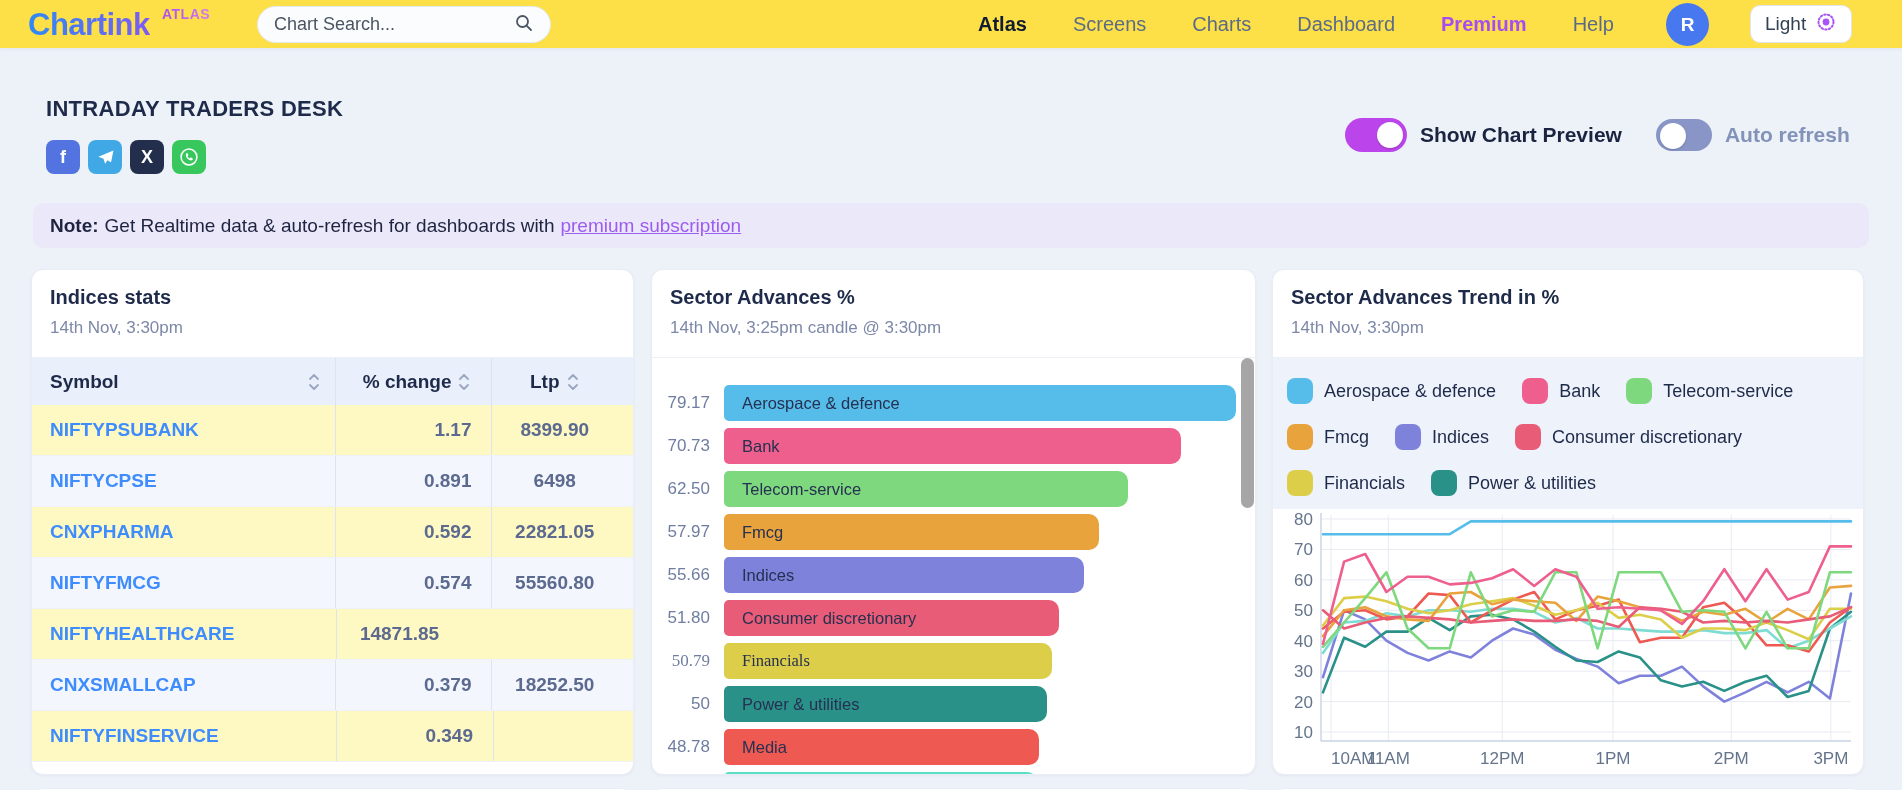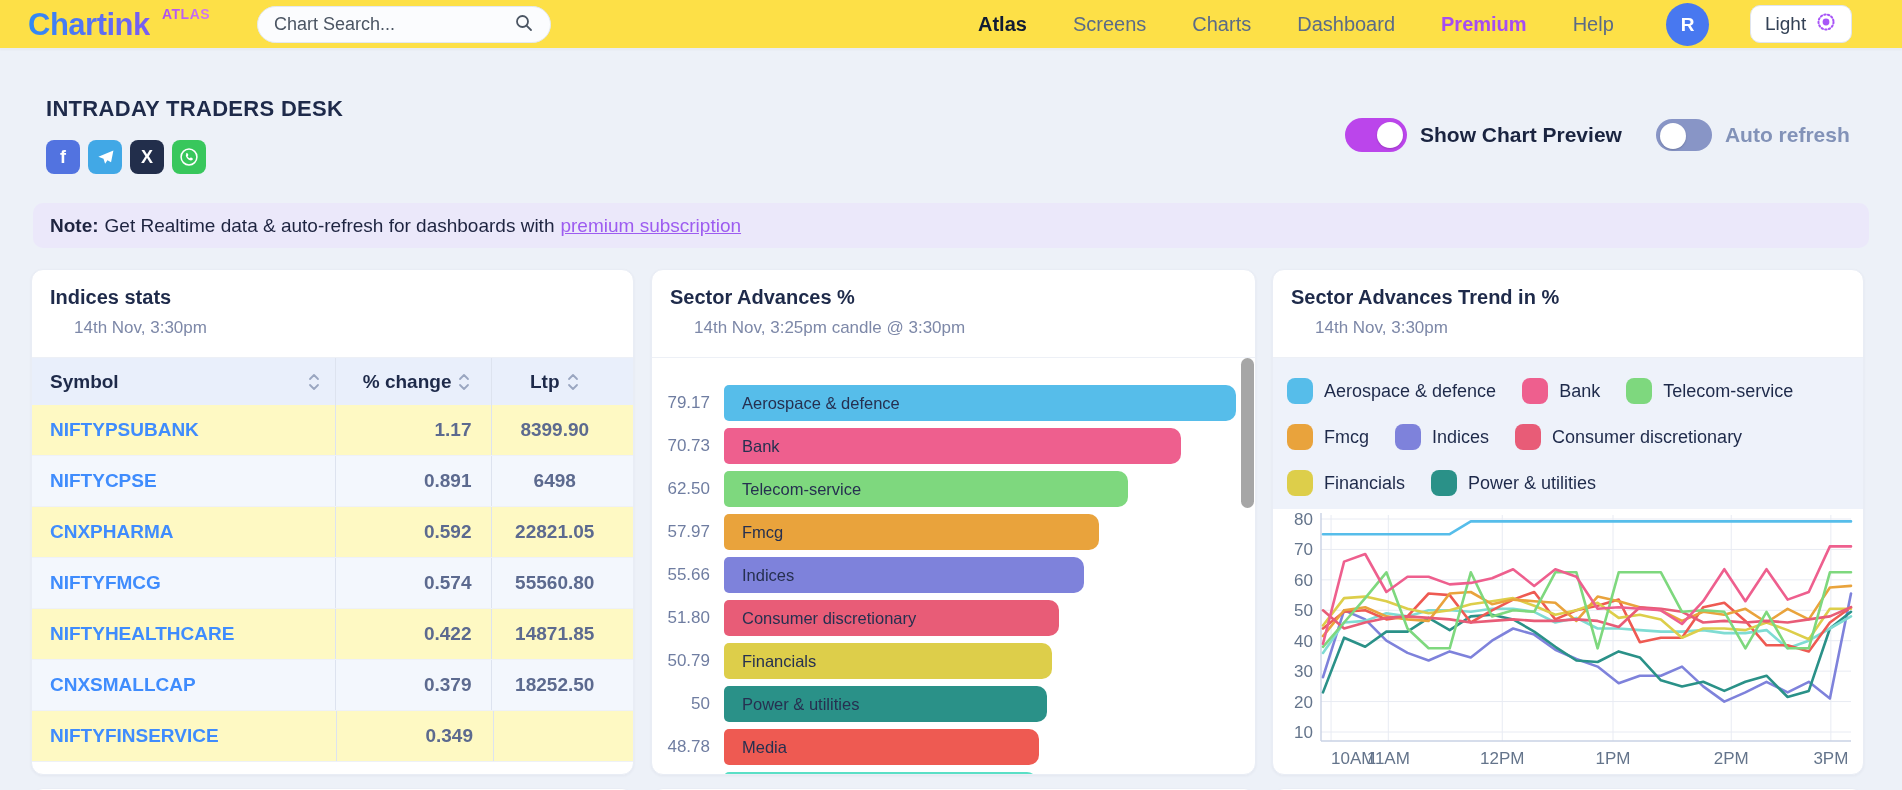--- a/index.html
+++ b/index.html
@@ -49,21 +49,21 @@
   .note-banner b { margin-right:6px; }
   .note-link { color:#9d5cf0; text-decoration:underline; margin-left:6px; cursor:pointer; }
 
   
   .panel { position:absolute; top:269px; background:#fff; border:1px solid #e9edf5; border-radius:12px;
            box-shadow:0 1px 3px rgba(30,41,80,.05); overflow:hidden; }
   #panel-indices { left:31px;  width:603px; height:506px; }
   #panel-bars    { left:651px; width:605px; height:506px; }
   #panel-trend   { left:1272px;width:592px; height:506px; }
   .panel-title { position:absolute; left:18px; top:16px; font-size:20px; font-weight:bold; color:#1e2a4a; }
-  .panel-sub   { position:absolute; left:18px; top:48px; font-size:17px; color:#7d88a8;margin-left:24px; }
+  .panel-sub   { position:absolute; left:18px; top:48px; font-size:17px; color:#7d88a8; }
   .panel-divider { position:absolute; left:0; top:87px; width:100%; height:1px; background:#edf0f6; }
 
   
   .tbl-head { position:absolute; left:0; top:88px; width:100%; height:47px; background:#e9effb; display:flex; }
   .tbl-head .cell { display:flex; align-items:center; font-size:19px; font-weight:bold; color:#1e2a4a; }
   .col-sep { border-right:1px solid #dde3ef; }
   .tbl-rows { position:absolute; left:0; top:135px; width:100%; }
   .trow { display:flex; height:51px; border-bottom:1px solid #eef1f7; background:#fef9c3; }
   .trow.alt { background:#f3f7fd; }
   .trow .cell { display:flex; align-items:center; font-size:19px; font-weight:bold; }
@@ -236,23 +236,20 @@
           <span>0.574</span>
         </div>
         <div class="cell c-ltp">
           <span>55560.80</span>
         </div>
       </div>
       <div class="trow">
         <div class="cell c-sym col-sep">
           <span>NIFTYHEALTHCARE</span>
         </div>
-        <div class="cell c-chg col-sep">
-          <span>0.422</span>
-        </div>
         <div class="cell c-ltp">
           <span>14871.85</span>
         </div>
       </div>
       <div class="trow alt">
         <div class="cell c-sym col-sep">
           <span>CNXSMALLCAP</span>
         </div>
         <div class="cell c-chg col-sep">
           <span>0.379</span>
@@ -306,21 +303,21 @@
         <div class="bar-rect" style="width: 359.703px; background: rgb(126, 130, 219);">
           <span>Indices</span>
         </div>
       </div>
       <div class="bar-row" style="top: 330px;">
         <div class="bar-val">51.80</div>
         <div class="bar-rect" style="width: 334.757px; background: rgb(232, 92, 119);">
           <span>Consumer discretionary</span>
         </div>
       </div>
-      <div class="bar-row" style="top: 373px;">
+      <div class="bar-row" style="top: 373px; font-family: Liberation Serif, serif;">
         <div class="bar-val">50.79</div>
         <div class="bar-rect" style="width: 328.23px; background: rgb(221, 206, 74);">
           <span>Financials</span>
         </div>
       </div>
       <div class="bar-row" style="top: 416px;">
         <div class="bar-val">50</div>
         <div class="bar-rect" style="width: 323.125px; background: rgb(42, 145, 136);">
           <span>Power &amp; utilities</span>
         </div>

